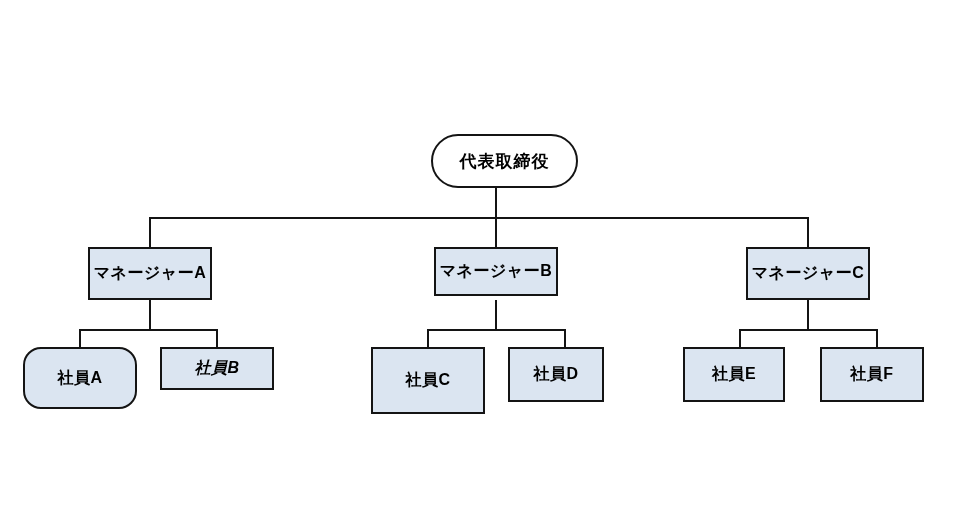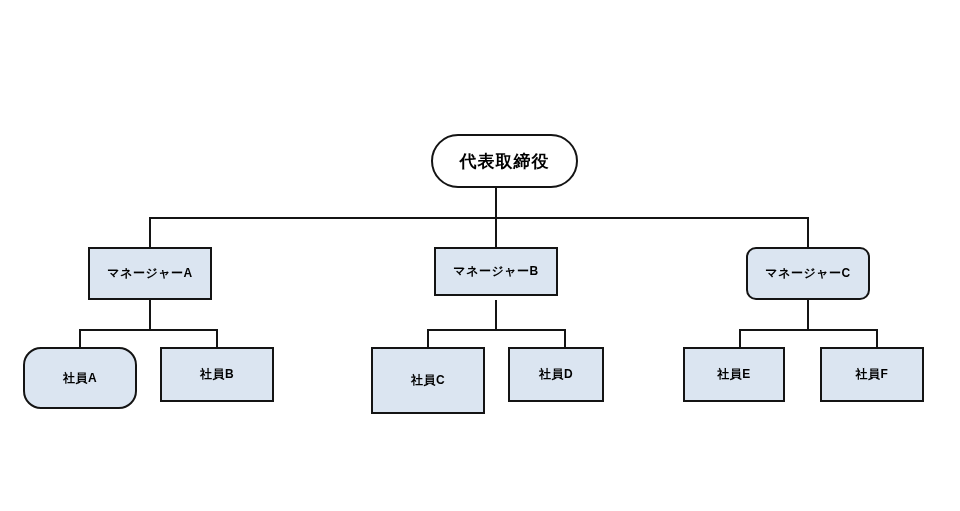--- a/index.html
+++ b/index.html
@@ -24,37 +24,37 @@
   .node {
     position: absolute;
     box-sizing: border-box;
     display: flex;
     align-items: center;
     justify-content: center;
     background: #dbe5f1;
     border: 2px solid #141414;
     color: #000000;
     font-weight: bold;
-    font-size: 12px;
+    font-size: 16px;
     letter-spacing: 0.5px;
     text-align: center;
     white-space: nowrap;
   }
   .node.root {
     background: #ffffff;
     font-size: 17px;
     letter-spacing: 1px;
   }
   
   .n-ceo  { left: 431px; top: 134px; width: 147px; height: 54px; border-radius: 27px; }
   .n-mgrA { left:  88px; top: 247px; width: 124px; height: 53px; }
   .n-mgrB { left: 434px; top: 247px; width: 124px; height: 49px; }
-  .n-mgrC { left: 746px; top: 247px; width: 124px; height: 53px; border-radius: 10px; }
+  .n-mgrC { left: 746px; top: 247px; width: 124px; height: 53px; }
   .n-empA { left:  23px; top: 347px; width: 114px; height: 62px; border-radius: 18px; }
-  .n-empB { left: 160px; top: 347px; width: 114px; height: 55px; }
+  .n-empB { left: 160px; top: 347px; width: 114px; height: 43px; font-style: italic; }
   .n-empC { left: 371px; top: 347px; width: 114px; height: 67px; }
   .n-empD { left: 508px; top: 347px; width: 96px; height: 55px; }
   .n-empE { left: 683px; top: 347px; width: 102px; height: 55px; }
   .n-empF { left: 820px; top: 347px; width: 104px; height: 55px; }
 </style>
 </head>
 <body>
 
 <div class="canvas">
 

